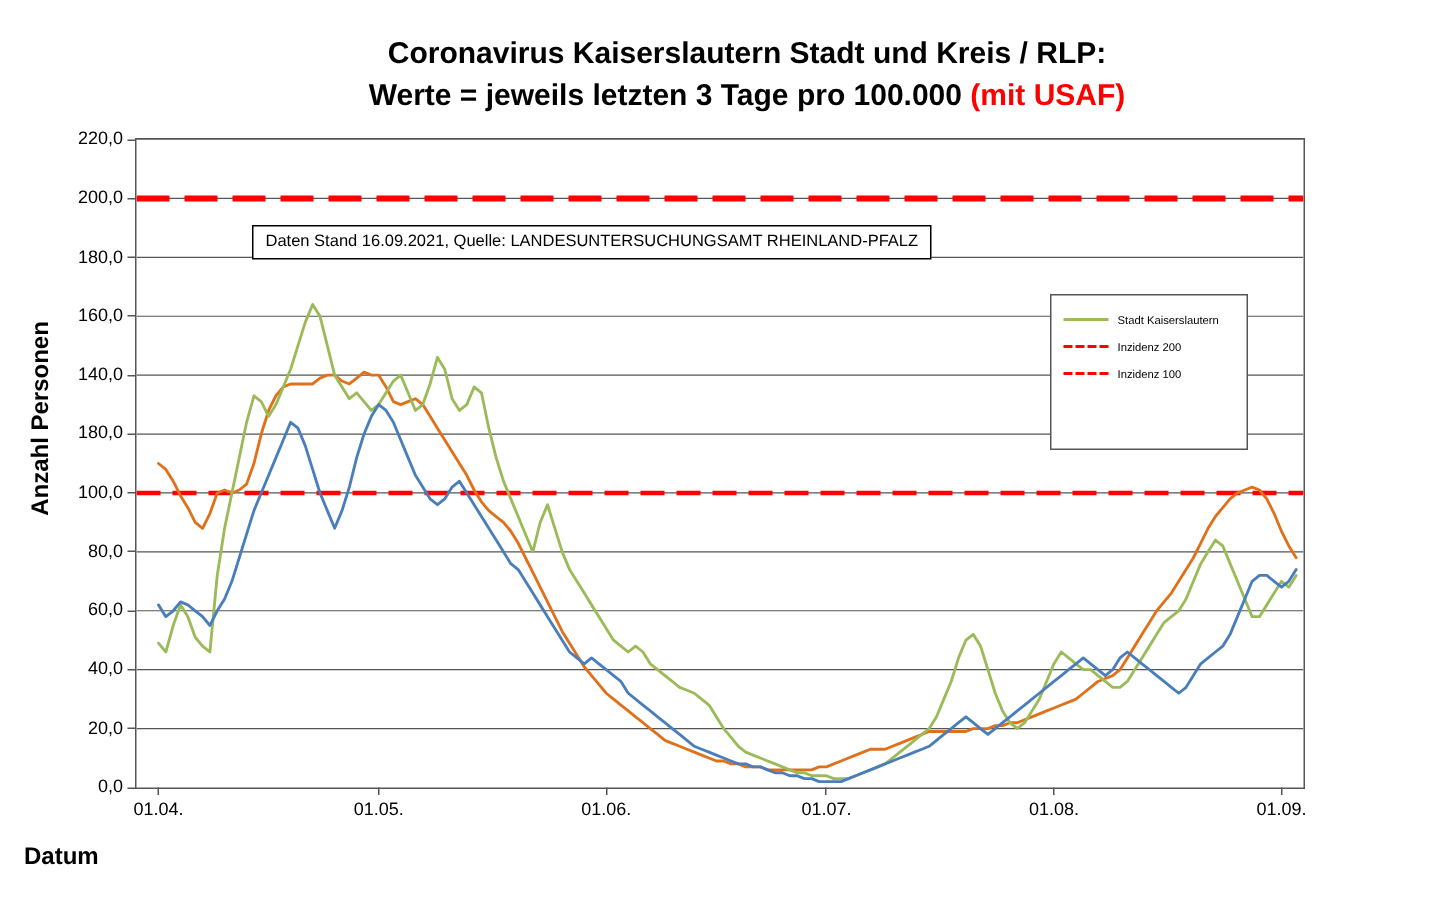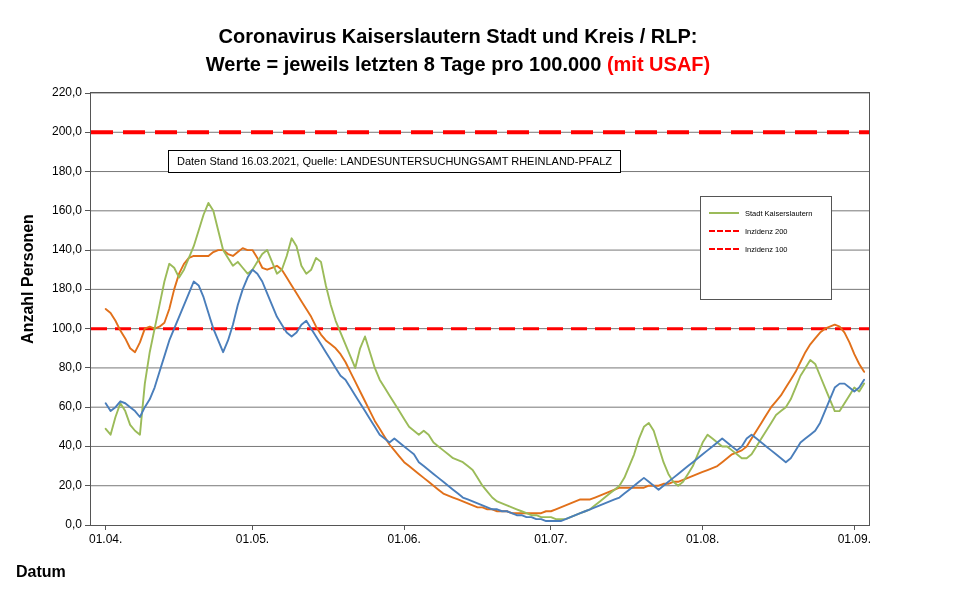--- a/index.html
+++ b/index.html
@@ -11,20 +11,21 @@
     position:relative;
   }
   #chart-root{position:absolute;left:0;top:0;width:968px;height:603px;}
 
   .title-block{
     position:absolute;left:0;top:22px;width:916px;
     text-align:center;
     font-size:20px;font-weight:bold;color:#000;
     line-height:28px;
     letter-spacing:0px;
+    padding-left:40px;
   }
   .title-line2 .usaf{color:#ff0000;}
 
   .ylabel{
     position:absolute;
     left:-62px;top:270px;
     width:180px;
     transform:rotate(-90deg);
     transform-origin:center center;
     text-align:center;
@@ -85,21 +86,21 @@
   }
   .legend-text{font-size:7.5px;color:#000;line-height:9px;}
 </style>
 </head>
 <body>
 
 <div id="chart-root">
 
   <div class="title-block">
     <div class="title-line1">Coronavirus Kaiserslautern Stadt und Kreis / RLP:</div>
-    <div class="title-line2"><span>Werte = jeweils letzten 8 Tage pro 100.000 </span><span class="usaf">(mit USAF)</span></div>
+    <div class="title-line2"><span>Werte = jeweils letzten 3 Tage pro 100.000 </span><span class="usaf">(mit USAF)</span></div>
   </div>
 
   <div class="ylabel">Anzahl Personen</div>
   <div class="xlabel">Datum</div>
 
   <div class="plot" id="plot">
     <svg id="plot-svg" width="778" height="432" viewBox="0 0 778 432" preserveAspectRatio="none" style="position:absolute;left:0;top:0;">
         <line x1="0" y1="392.72727272727275" x2="778" y2="392.72727272727275" stroke="#555555" stroke-width="0.8"></line>
         <line x1="0" y1="353.45454545454544" x2="778" y2="353.45454545454544" stroke="#555555" stroke-width="0.8"></line>
         <line x1="0" y1="314.1818181818182" x2="778" y2="314.1818181818182" stroke="#555555" stroke-width="0.8"></line>
@@ -153,21 +154,21 @@
       <div class="xtick-label" style="left: 369.157px; top: 532px;">01.06.</div>
       <div class="tickmark" style="left: 403.657px; top: 525px; width: 1px; height: 5px;"></div>
       <div class="xtick-label" style="left: 515.95px; top: 532px;">01.07.</div>
       <div class="tickmark" style="left: 550.45px; top: 525px; width: 1px; height: 5px;"></div>
       <div class="xtick-label" style="left: 667.635px; top: 532px;">01.08.</div>
       <div class="tickmark" style="left: 702.135px; top: 525px; width: 1px; height: 5px;"></div>
       <div class="xtick-label" style="left: 819.321px; top: 532px;">01.09.</div>
       <div class="tickmark" style="left: 853.821px; top: 525px; width: 1px; height: 5px;"></div>
     </div>
 
-  <div class="annot-box">Daten Stand 16.03.2021, Quelle: LANDESUNTERSUCHUNGSAMT RHEINLAND-PFALZ</div>
+  <div class="annot-box">Daten Stand 16.09.2021, Quelle: LANDESUNTERSUCHUNGSAMT RHEINLAND-PFALZ</div>
 
   <div class="legend">
     <div id="legend-rows">
         <div class="legend-row">
           <div class="legend-swatch" style="border-top: 2px solid rgb(155, 187, 89);"></div>
           <div class="legend-text">Stadt Kaiserslautern</div>
         </div>
         <div class="legend-row">
           <div class="legend-swatch" style="border-top: 2px dashed rgb(255, 0, 0);"></div>
           <div class="legend-text">Inzidenz 200</div>

